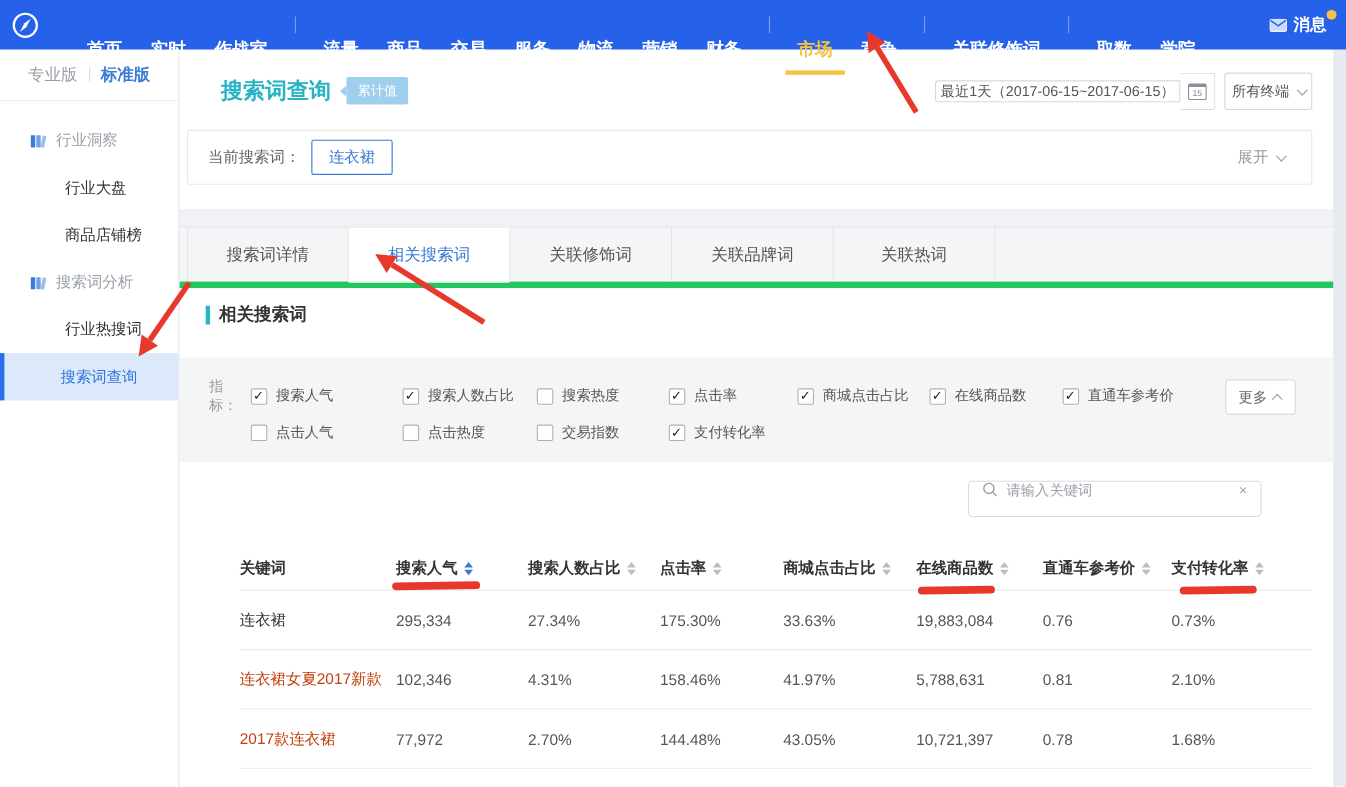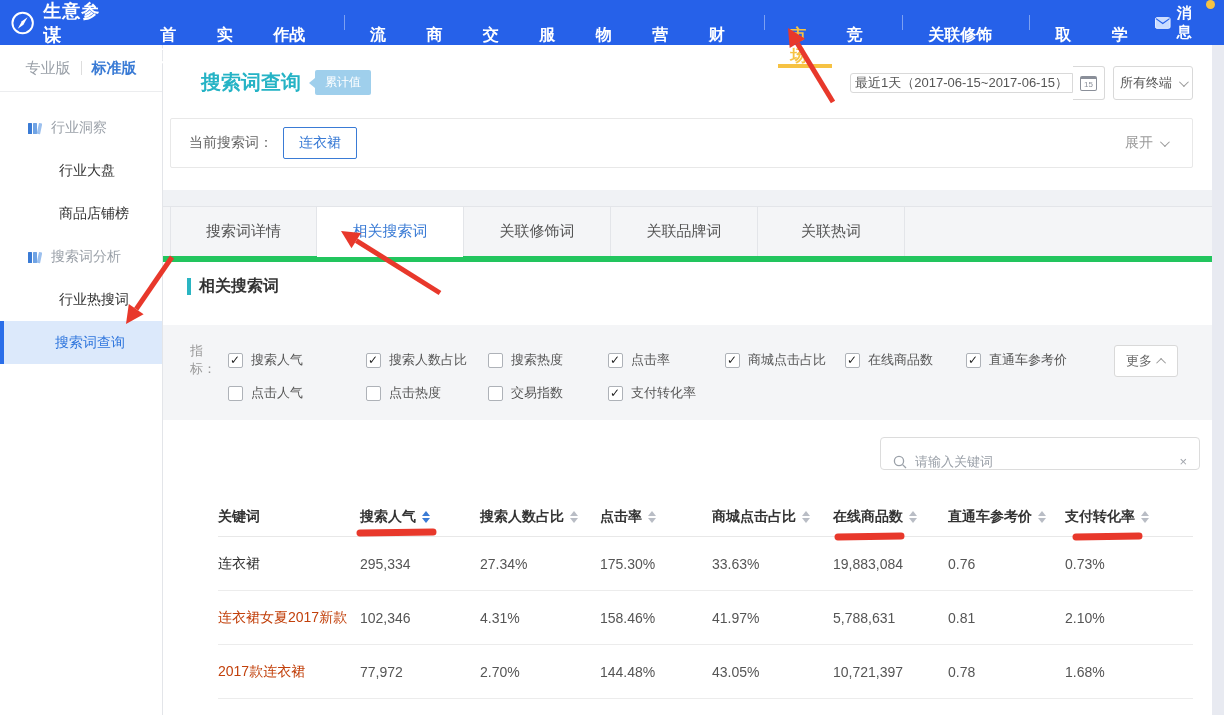--- a/index.html
+++ b/index.html
@@ -68,21 +68,21 @@
   .filter-panel { position:absolute; top:63px; left:0; right:0; height:95px; background:#f4f5f7; padding-top:22px; }
   .filter-row { display:flex; align-items:center; height:26px; margin-bottom:7px; padding-left:27px; }
   .filter-label { width:38px; font-size:13px; color:#999; }
   .f-col1 { width:138px; } .f-col2 { width:122px; } .f-col3 { width:120px; } .f-col4 { width:117px; }
   .f-col5 { width:120px; } .f-col6 { width:121px; } .f-col7 { width:130px; }
   .chk { display:flex; align-items:center; font-size:13px; color:#555; cursor:pointer; }
   .box { width:15px; height:15px; border:1px solid #aeb2b8; border-radius:2px; background:#fff; margin-right:8px; position:relative; flex:0 0 15px; }
   .chk.checked .box::after { content:"✓"; position:absolute; left:1px; top:-1px; font-size:12px; font-weight:bold; color:#222; }
   .more-btn { position:absolute; top:20px; right:34px; background:#fff; border:1px solid #d9d9d9; border-radius:3px; padding:6px 11px; font-size:13px; color:#666; cursor:pointer; display:flex; align-items:center; }
 
-  .search-box { position:absolute; top:175px; left:717px; width:320px; height:33px; border:1px solid #dcdcdc; border-radius:4px; display:flex; align-items:flex-end; background:#fff; }
+  .search-box { position:absolute; top:175px; left:717px; width:267px; height:33px; border:1px solid #dcdcdc; border-radius:4px; display:flex; align-items:flex-start; background:#fff; }
   .search-box input { border:none; outline:none; flex:1; font-size:13px; color:#555; font-family:inherit; background:transparent; }
   .search-box input::placeholder { color:#9aa0a8; }
   .search-glyph { margin:0 8px 0 12px; }
   .clear-x { margin-right:12px; color:#a0a4ab; font-size:13px; cursor:pointer; }
 
   .thead, .trow { display:grid; grid-template-columns:142px 120px 120px 112px 121px 115px 117px 1fr; align-items:center; }
   .thead { position:absolute; top:236px; left:55px; width:975px; height:39px; font-size:14px; font-weight:bold; color:#333; border-bottom:1px solid #e8e8e8; }
   .th { display:flex; align-items:center; cursor:pointer; }
   .sort { display:inline-flex; flex-direction:column; margin-left:6px; }
   .sort i { display:block; width:0; height:0; border-left:4px solid transparent; border-right:4px solid transparent; }
@@ -99,21 +99,20 @@
 </style>
 </head>
 <body>
 
 <div class="topnav">
   <div class="logo-wrap">
     <svg width="26" height="26" viewBox="0 0 26 26">
       <circle cx="13" cy="13" r="10.5" fill="none" stroke="#fff" stroke-width="2"></circle>
       <polygon points="18,7 12.2,11.2 8,19 13.8,14.8" fill="#fff"></polygon>
     </svg>
-    <span class="brand">生意参谋</span>
   </div>
   <div class="nav-items">
     <div class="nav-item">首页</div>
     <div class="nav-item">实时</div>
     <div class="nav-item">作战室</div>
     <div class="nav-divider"></div>
     <div class="nav-item">流量</div>
     <div class="nav-item">商品</div>
     <div class="nav-item">交易</div>
     <div class="nav-item">服务</div>

